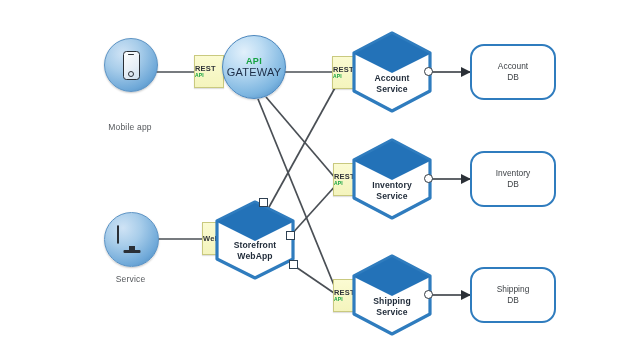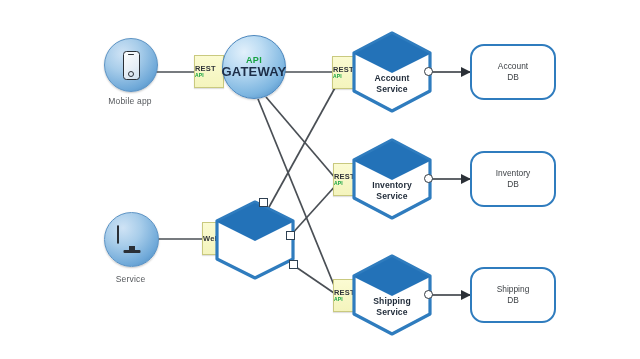--- a/index.html
+++ b/index.html
@@ -45,21 +45,21 @@
   
   .gateway{
     position:absolute;border-radius:50%;
     background:radial-gradient(circle at 34% 26%, #e2f0fb 0%, #bcdcf3 30%, #7cb5e0 70%, #3c7dbb 100%);
     border:1px solid #4a86bd;
     box-shadow:0 1px 2px rgba(0,0,0,.2);
     display:flex;flex-direction:column;align-items:center;justify-content:center;
     text-align:center;line-height:1.12;
   }
   .gw-api{font-size:9px;font-weight:bold;color:#16a341;letter-spacing:.3px;}
-  .gw-name{font-size:13px;font-weight:bold;color:#1c2d47;letter-spacing:.2px;}
+  .gw-name{font-size:11px;font-weight:normal;color:#1c2d47;letter-spacing:.2px;}
 
   
   .chip{
     position:absolute;box-sizing:border-box;
     background:linear-gradient(180deg,#fbfbd2 0%,#f4f4bd 100%);
     border:1px solid #c9c97f;
     display:flex;flex-direction:column;align-items:flex-start;justify-content:center;
     line-height:1.05;
     box-shadow:0 1px 1px rgba(0,0,0,.12);
   }
@@ -128,21 +128,21 @@
     <g stroke="#2b3037" stroke-width="1.7" fill="none">
       <line x1="432" y1="72" x2="470" y2="72" marker-end="url(#arrow)"></line>
       <line x1="432" y1="179" x2="470" y2="179" marker-end="url(#arrow)"></line>
       <line x1="432" y1="295" x2="470" y2="295" marker-end="url(#arrow)"></line>
     </g>
   </svg>
 
   <div class="client-circle" style="left:104px;top:38px;width:52px;height:52px;">
     <span class="phone"></span>
   </div>
-  <div class="client-label" style="left:104px;top:96px;width:52px;">Mobile app</div>
+  <div class="client-label" style="left:104px;top:122px;width:52px;">Mobile app</div>
 
   <div class="client-circle" style="left:104px;top:212px;width:53px;height:53px;">
     <span class="monitor">
       <span class="screen"></span><span class="neck"></span><span class="base"></span>
     </span>
   </div>
   <div class="client-label" style="left:104px;top:274px;width:53px;">Service</div>
 
   <div class="chip" style="left:194px;top:55px;width:30px;height:33px;">
     <span class="t1">REST</span>
@@ -156,20 +156,23 @@
 
   <div class="chip web" style="left:202px;top:222px;width:29px;height:33px;">
     <span class="t1">Web</span>
   </div>
 
   <div class="hexwrap" style="left:213px;top:200px;width:84px;height:80px;">
     <svg class="hexsvg" width="84" height="80" viewBox="0 0 84 80" xmlns="http://www.w3.org/2000/svg">
       <polygon points="42,2 80,21 80,59 42,78 4,59 4,21" fill="#ffffff" stroke="#2f7cbe" stroke-width="3.2" stroke-linejoin="round"></polygon>
       <polygon points="42,3 80,22 42,41 4,22" fill="#2372b8"></polygon>
     </svg>
+    <div class="hex-label" style="top:40px;">
+      <span>Storefront</span><br><span>WebApp</span>
+    </div>
   </div>
   <span class="port-s" style="left:259px;top:198px;"></span>
   <span class="port-s" style="left:286px;top:231px;"></span>
   <span class="port-s" style="left:289px;top:260px;"></span>
 
   <div class="chip" style="left:332px;top:56px;width:30px;height:33px;">
     <span class="t1">REST</span>
     <span class="t2">API</span>
   </div>
 

